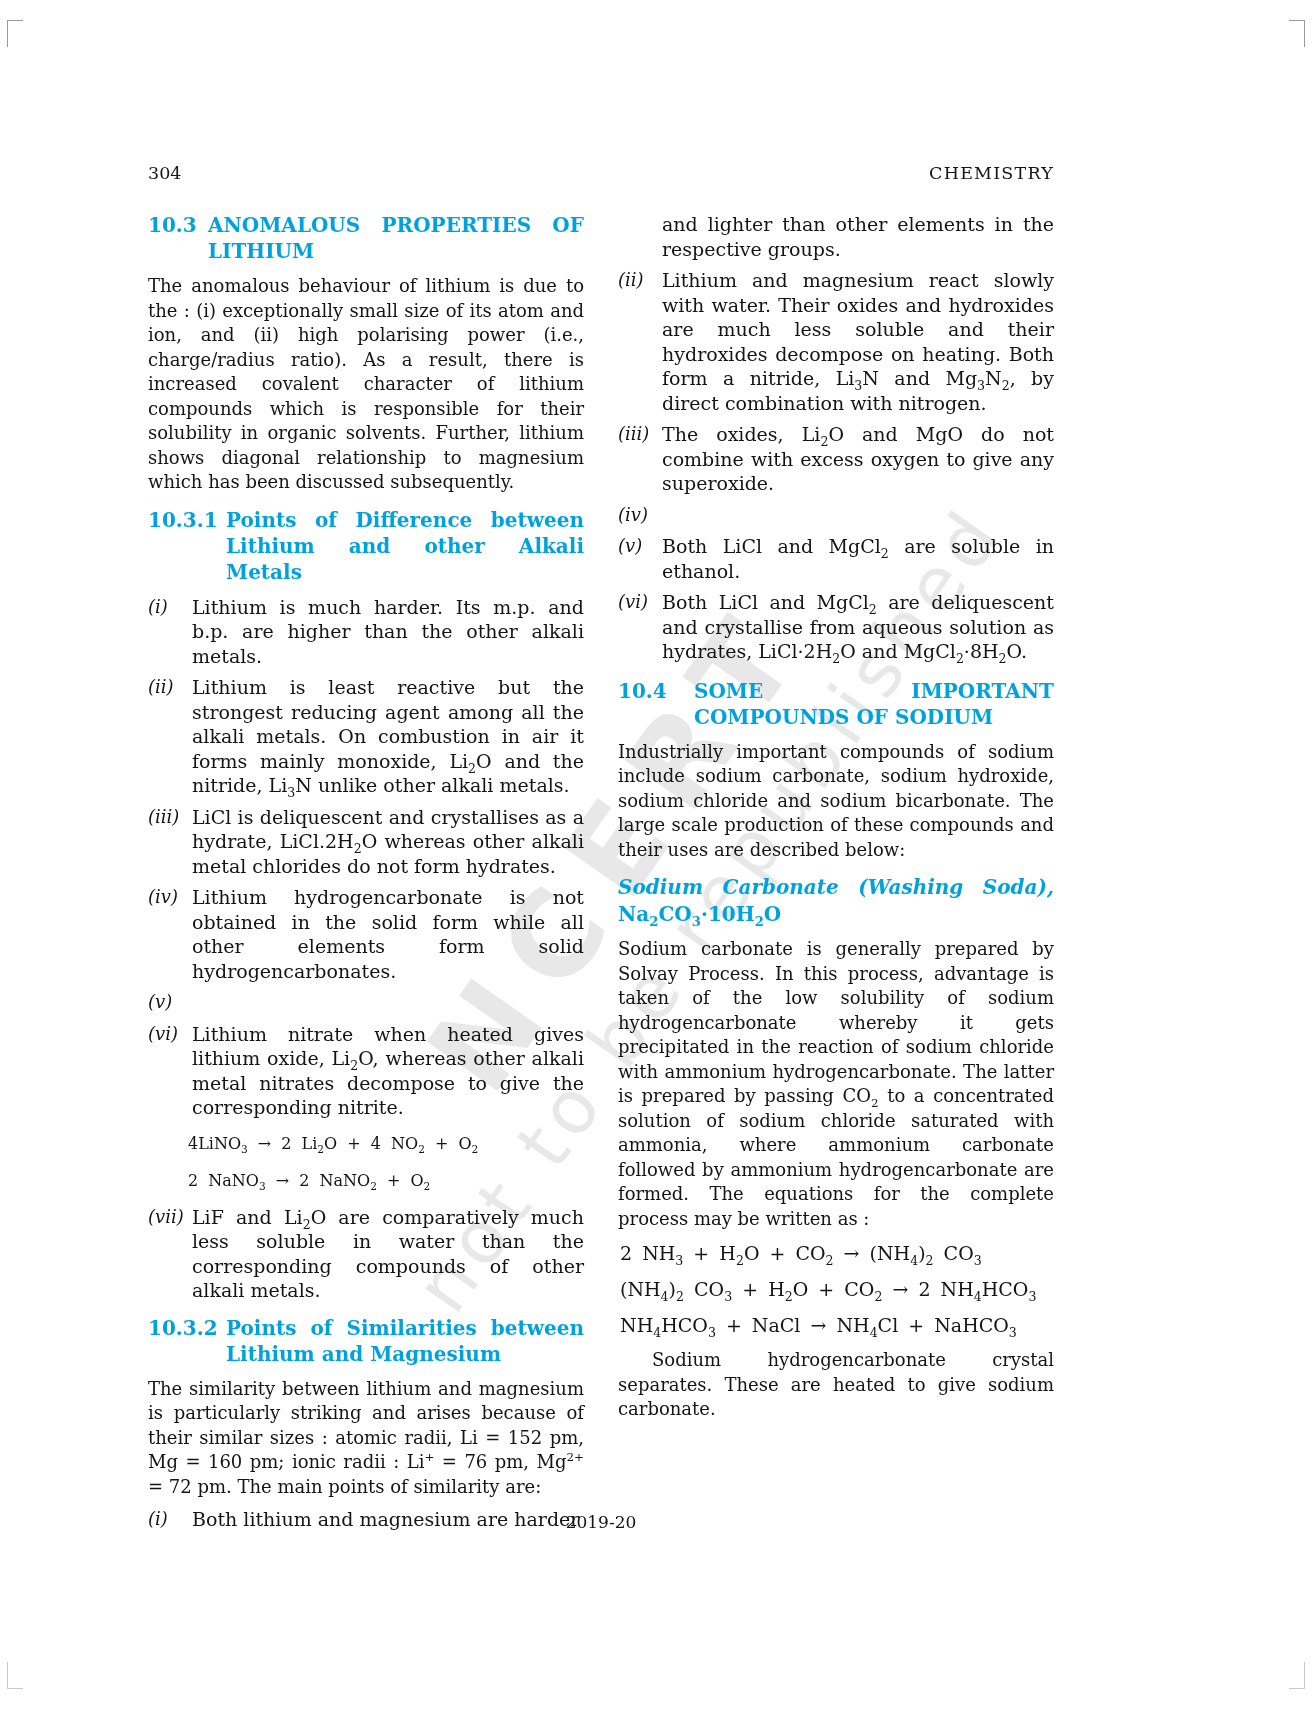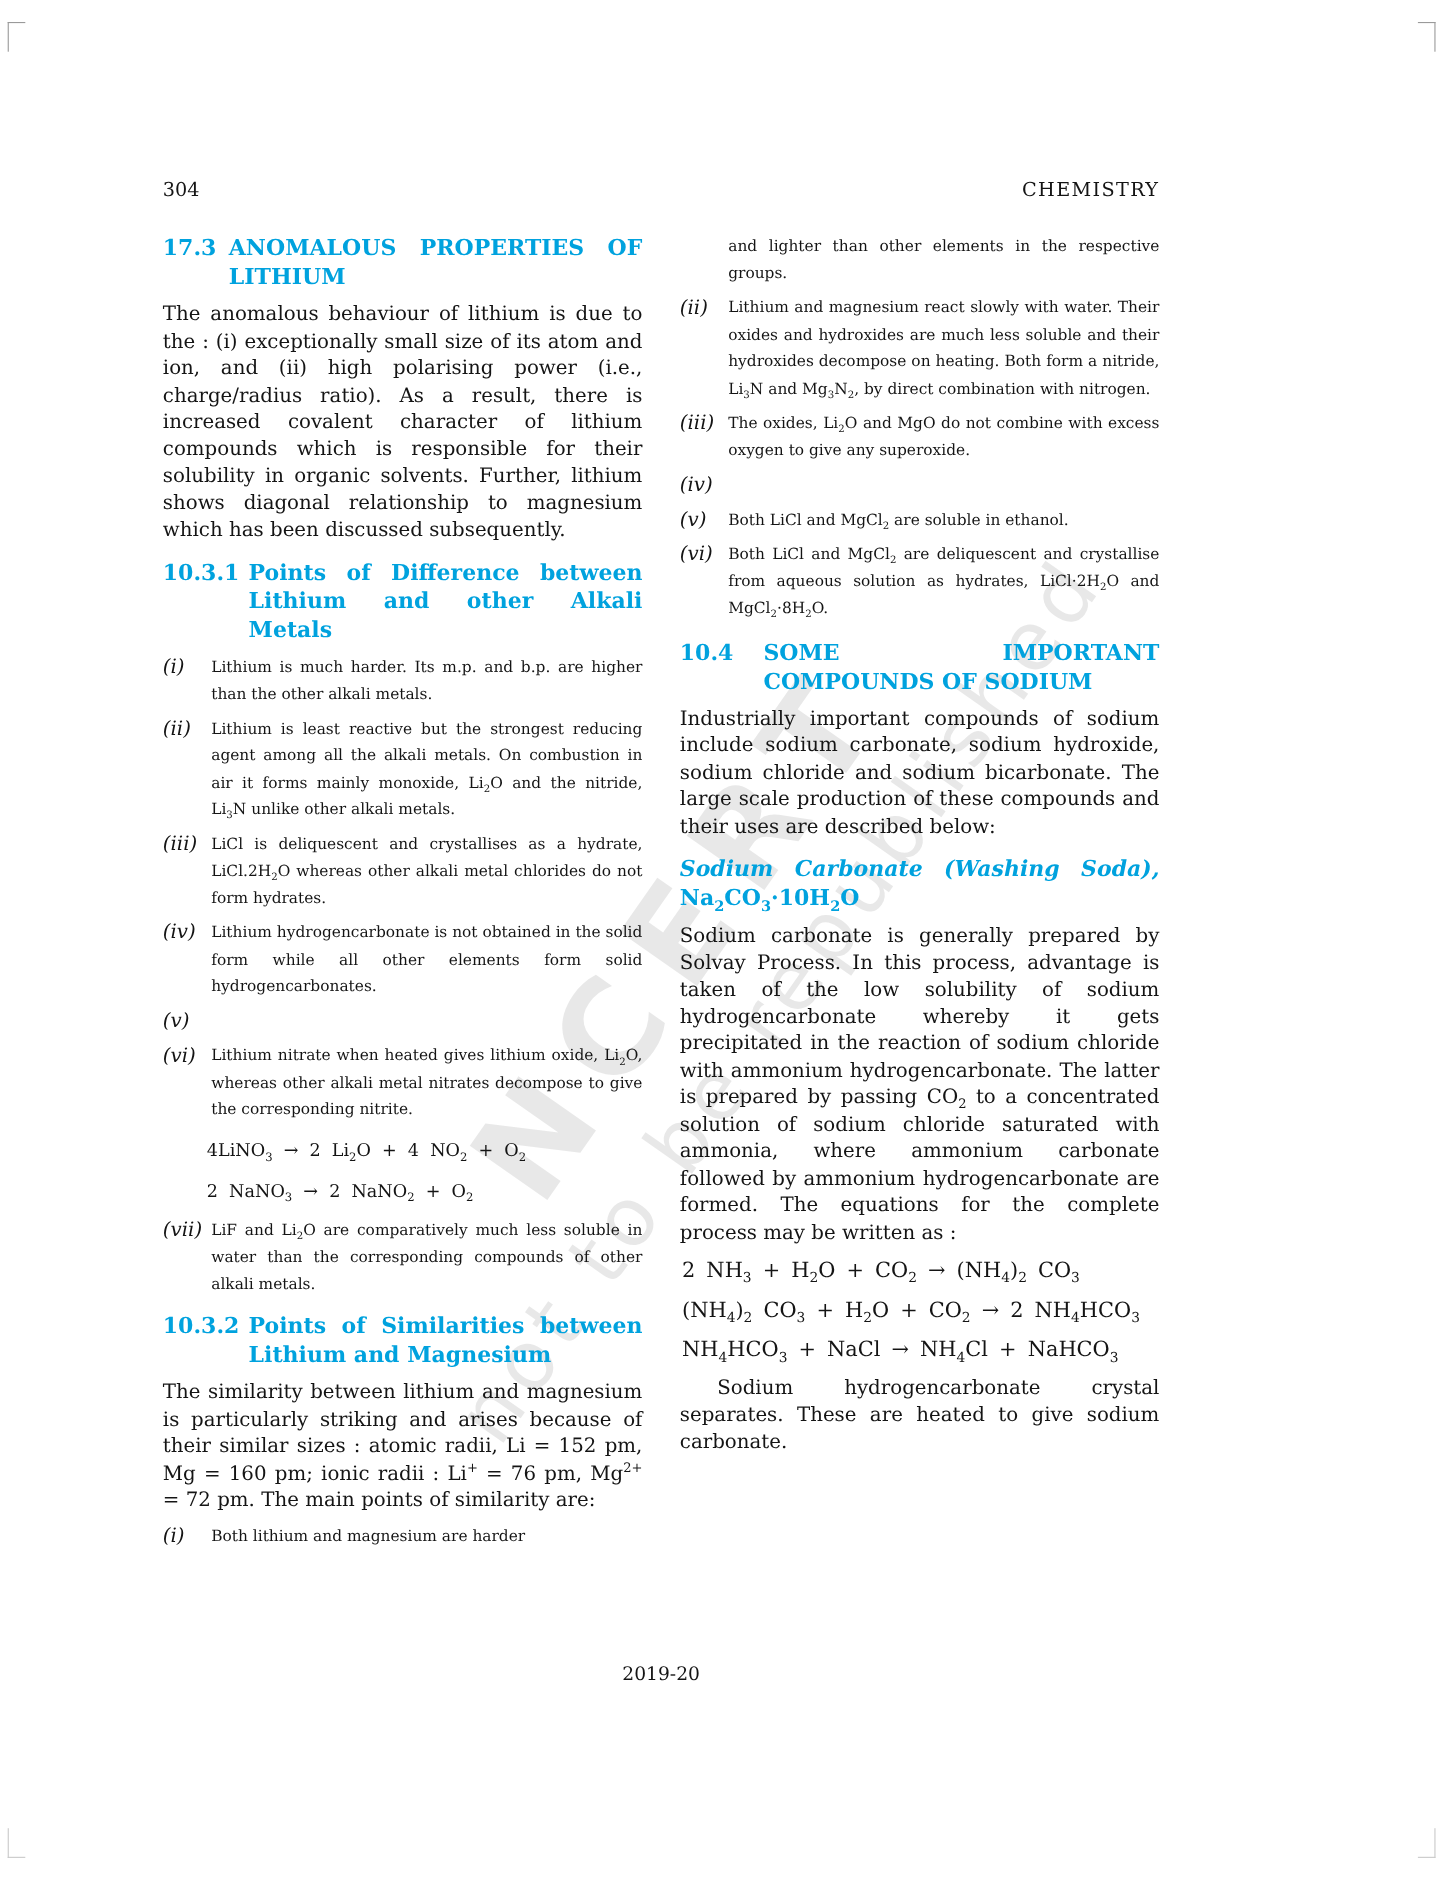--- a/index.html
+++ b/index.html
@@ -61,21 +61,21 @@
     margin:0 0 10px 0;
   }
   h3.sec-head{ margin-top:12px; }
   .sec-num{ flex:0 0 60px; }
   .sec-num.w78{ flex-basis:78px; }
   .sec-num.w62{ flex-basis:62px; }
   .sec-title{ flex:1; text-align:justify; }
 
   .li{ display:flex; margin:0 0 7px 0; }
   .li-label{ flex:0 0 44px; font-size:18px; line-height:24.5px;font-style:italic; }
-  .li-text{ flex:1; font-size:14px; line-height:24.5px; text-align:justify; }
+  .li-text{ flex:1; font-size:19px; line-height:24.5px; text-align:justify; }
 
   .eq{
     font-size:16px; line-height:26px;
     margin:11px 0 11px 40px; word-spacing:5px;
   }
   .eq-r{
     font-size:19px; line-height:27px;
     margin:9px 0 9px 2px; word-spacing:4px;
   }
 
@@ -109,21 +109,21 @@
   <header class="pagehead">
     <span>304</span>
     <span class="running-head">CHEMISTRY</span>
   </header>
 
   <main class="columns">
 
     <section class="col">
 
       <h2 class="sec-head">
-        <span class="sec-num">17.3</span>
+        <span class="sec-num">10.3</span>
         <span class="sec-title">ANOMALOUS PROPERTIES OF LITHIUM</span>
       </h2>
 
       <p class="body">The anomalous behaviour of lithium is due to the : (i) exceptionally small size of its atom and ion, and (ii) high polarising power (i.e., charge/radius ratio). As a result, there is increased covalent character of lithium compounds which is responsible for their solubility in organic solvents. Further, lithium shows diagonal relationship to magnesium which has been discussed subsequently.</p>
 
       <h3 class="sec-head">
         <span class="sec-num w78">10.3.1</span>
         <span class="sec-title">Points of Difference between Lithium and other Alkali Metals</span>
       </h3>
 

